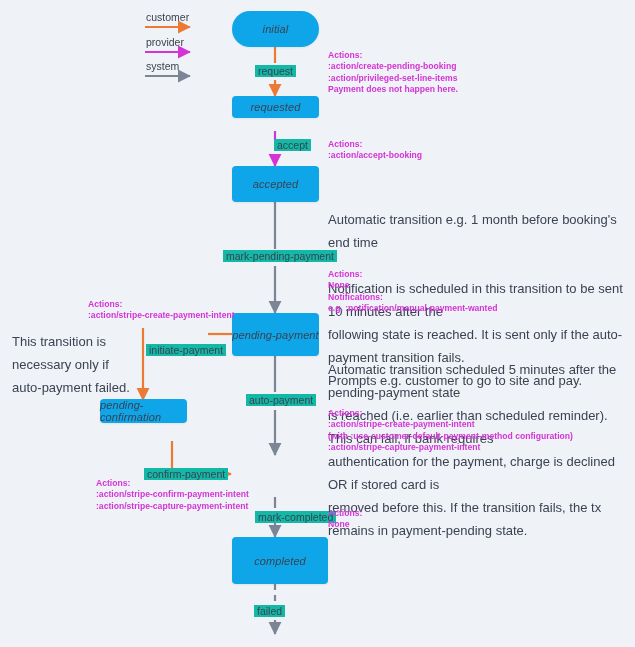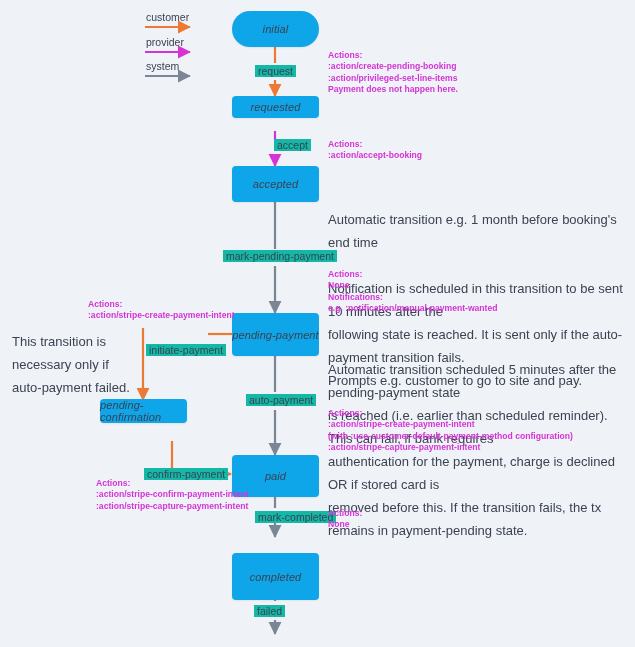--- a/index.html
+++ b/index.html
@@ -129,23 +129,22 @@
   <div class="state pill" style="left:232px; top:11px; width:87px; height:36px;">initial</div>
 
   <div class="state" style="left:232px; top:96px; width:87px; height:22px;">requested</div>
 
   <div class="state" style="left:232px; top:166px; width:87px; height:36px;">accepted</div>
 
   <div class="state" style="left:232px; top:313px; width:87px; height:43px;">pending-payment</div>
 
   <div class="state" style="left:100px; top:399px; width:87px; height:24px;font-style:italic;">pending-confirmation</div>
 
-  <div class="state" style="left:232px; top:455px; width:87px; height:42px;">paid</div>
-
-  <div class="state" style="left:232px; top:537px; width:87px; height:47px;margin-top:16px;">completed</div>
+
+  <div class="state" style="left:232px; top:537px; width:96px; height:47px;">completed</div>
 
   <div class="tlabel" style="left:255px; top:65px;">request</div>
 
   <div class="tlabel" style="left:274px; top:139px;">accept</div>
 
   <div class="tlabel" style="left:223px; top:250px;">mark-pending-payment</div>
 
   <div class="tlabel" style="left:146px; top:344px;">initiate-payment</div>
 
   <div class="tlabel" style="left:246px; top:394px;">auto-payment</div>

